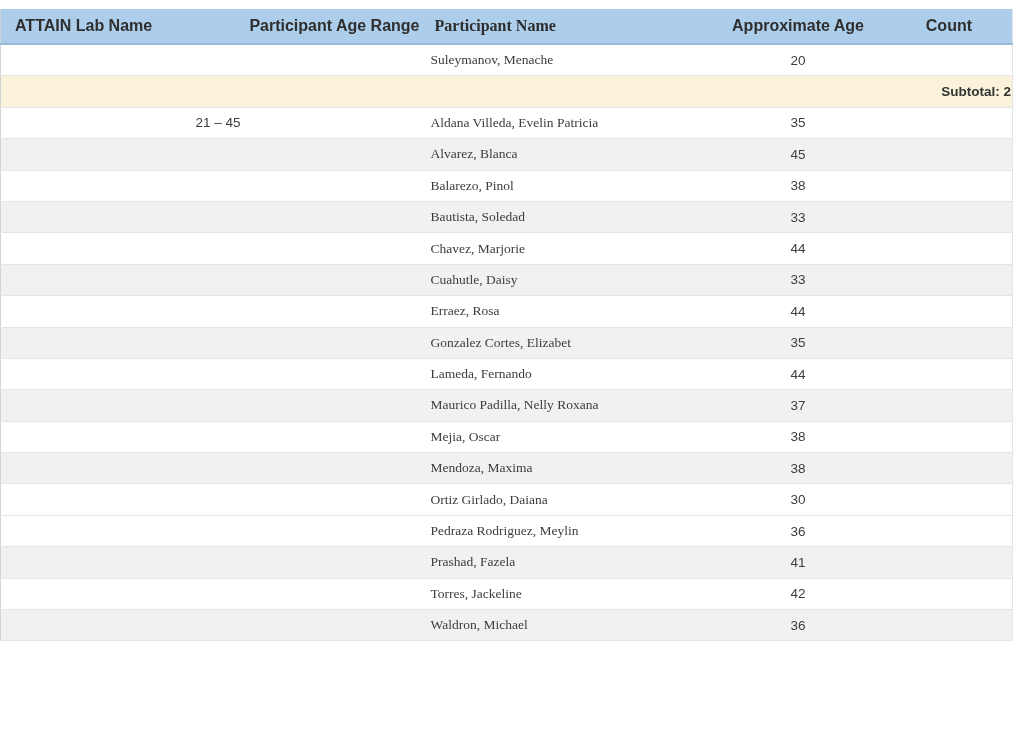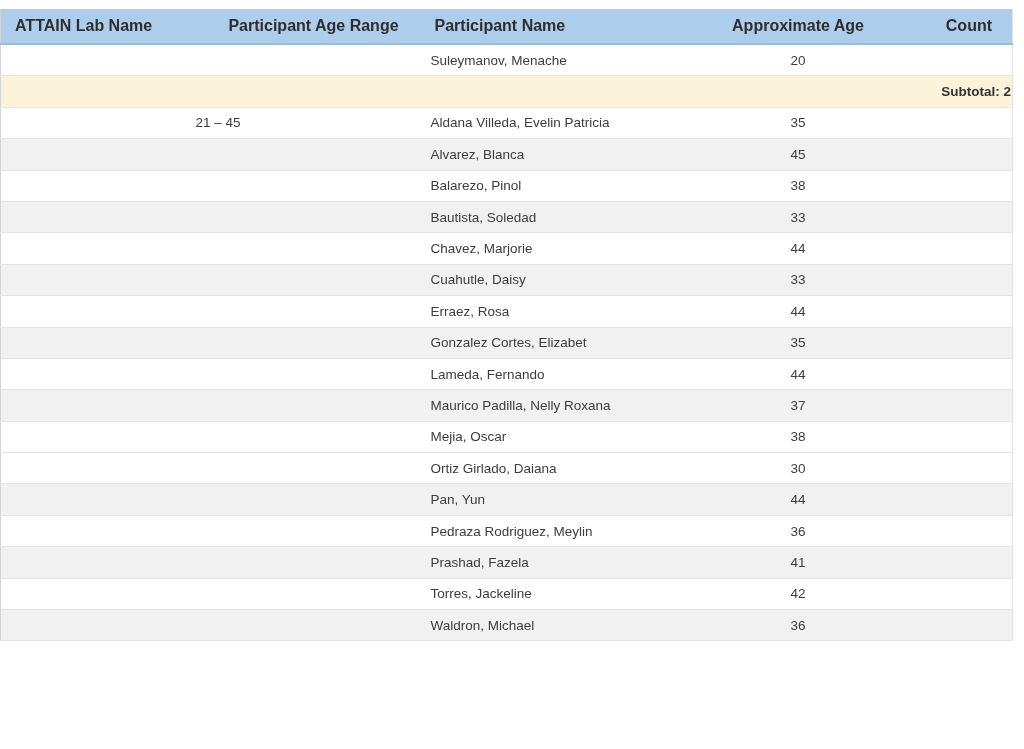--- a/index.html
+++ b/index.html
@@ -52,28 +52,28 @@
   }
   tr.odd  td { background: var(--row-alt-bg, #f1f1f2); }
   tr.even td { background: var(--row-bg, #ffffff); }
   tr.subtotal td {
     background: var(--subtotal-bg, #faf3da);
     font-weight: 700;
     color: #333333;
   }
   .c1 { text-align: left;  padding-left: 8px;  }
   .c2 { text-align: left;  padding-left: 10px; }
-  .c3 { text-align: left;  padding-left: 10px; }
+  .c3 { text-align: left;  padding-left: 10px; font-family: Liberation Serif, serif; }
   .c4 { text-align: center; }
   .c5 { text-align: right; }
   th.c1 { text-align: left;  padding-left: 14px; }
-  th.c2 { text-align: center;  padding-left: 22px; }
+  th.c2 { text-align: right;  padding-left: 22px; }
   th.c3 { text-align: left;  padding-left: 14px; }
   th.c4 { text-align: center; }
-  th.c5 { text-align: right; padding-right: 20px; }
+  th.c5 { text-align: right; padding-right: 40px; }
 </style>
 </head>
 <body>
 
 <div class="page">
   <table class="report">
     <colgroup>
       <col class="w1">
         <col class="w2">
         <col class="w3">
@@ -171,32 +171,32 @@
           <td class="c4">37</td>
           <td class="c5"></td>
         </tr>
         <tr class="row even">
           <td class="c1"></td>
           <td class="c2"></td>
           <td class="c3">Mejia, Oscar</td>
           <td class="c4">38</td>
           <td class="c5"></td>
         </tr>
+        <tr class="row odd">
+          <td class="c1"></td>
+          <td class="c2"></td>
+          <td class="c3">Mendoza, Maxima</td>
+          <td class="c4">38</td>
+          <td class="c5"></td>
+        </tr>
         <tr class="row even">
           <td class="c1"></td>
           <td class="c2"></td>
           <td class="c3">Ortiz Girlado, Daiana</td>
           <td class="c4">30</td>
-          <td class="c5"></td>
-        </tr>
-        <tr class="row odd">
-          <td class="c1"></td>
-          <td class="c2"></td>
-          <td class="c3">Pan, Yun</td>
-          <td class="c4">44</td>
           <td class="c5"></td>
         </tr>
         <tr class="row even">
           <td class="c1"></td>
           <td class="c2"></td>
           <td class="c3">Pedraza Rodriguez, Meylin</td>
           <td class="c4">36</td>
           <td class="c5"></td>
         </tr>
         <tr class="row odd">

